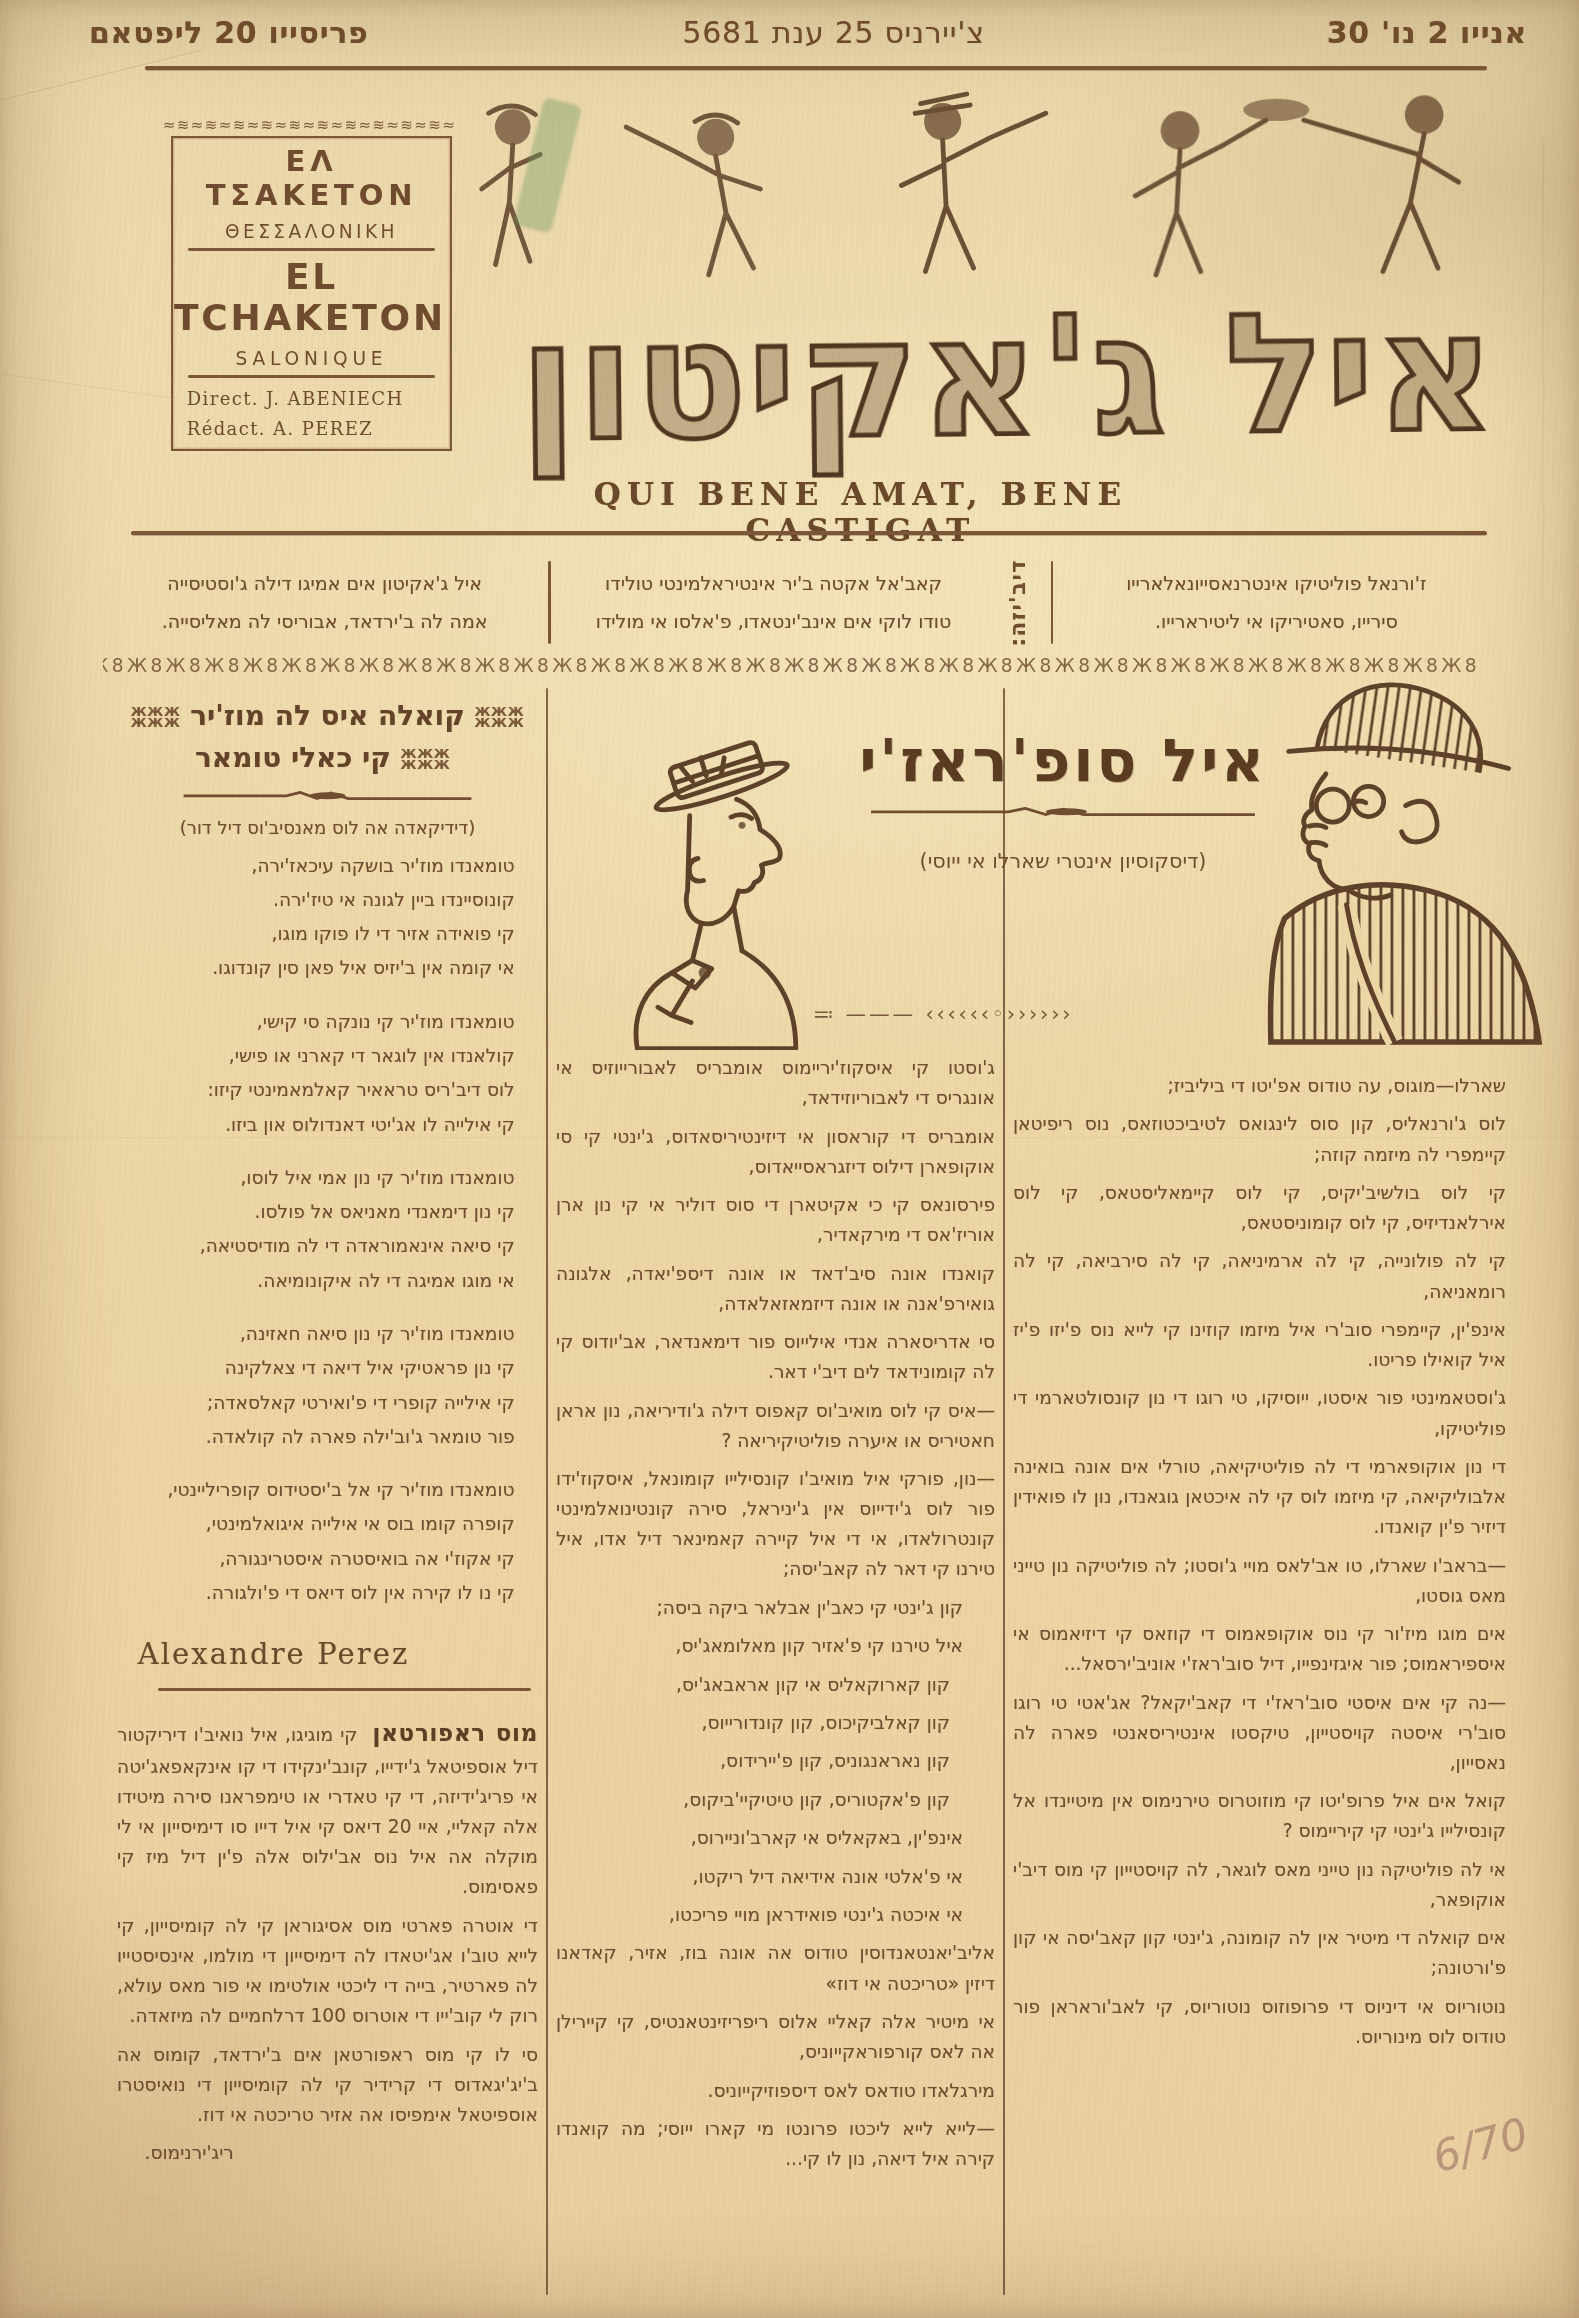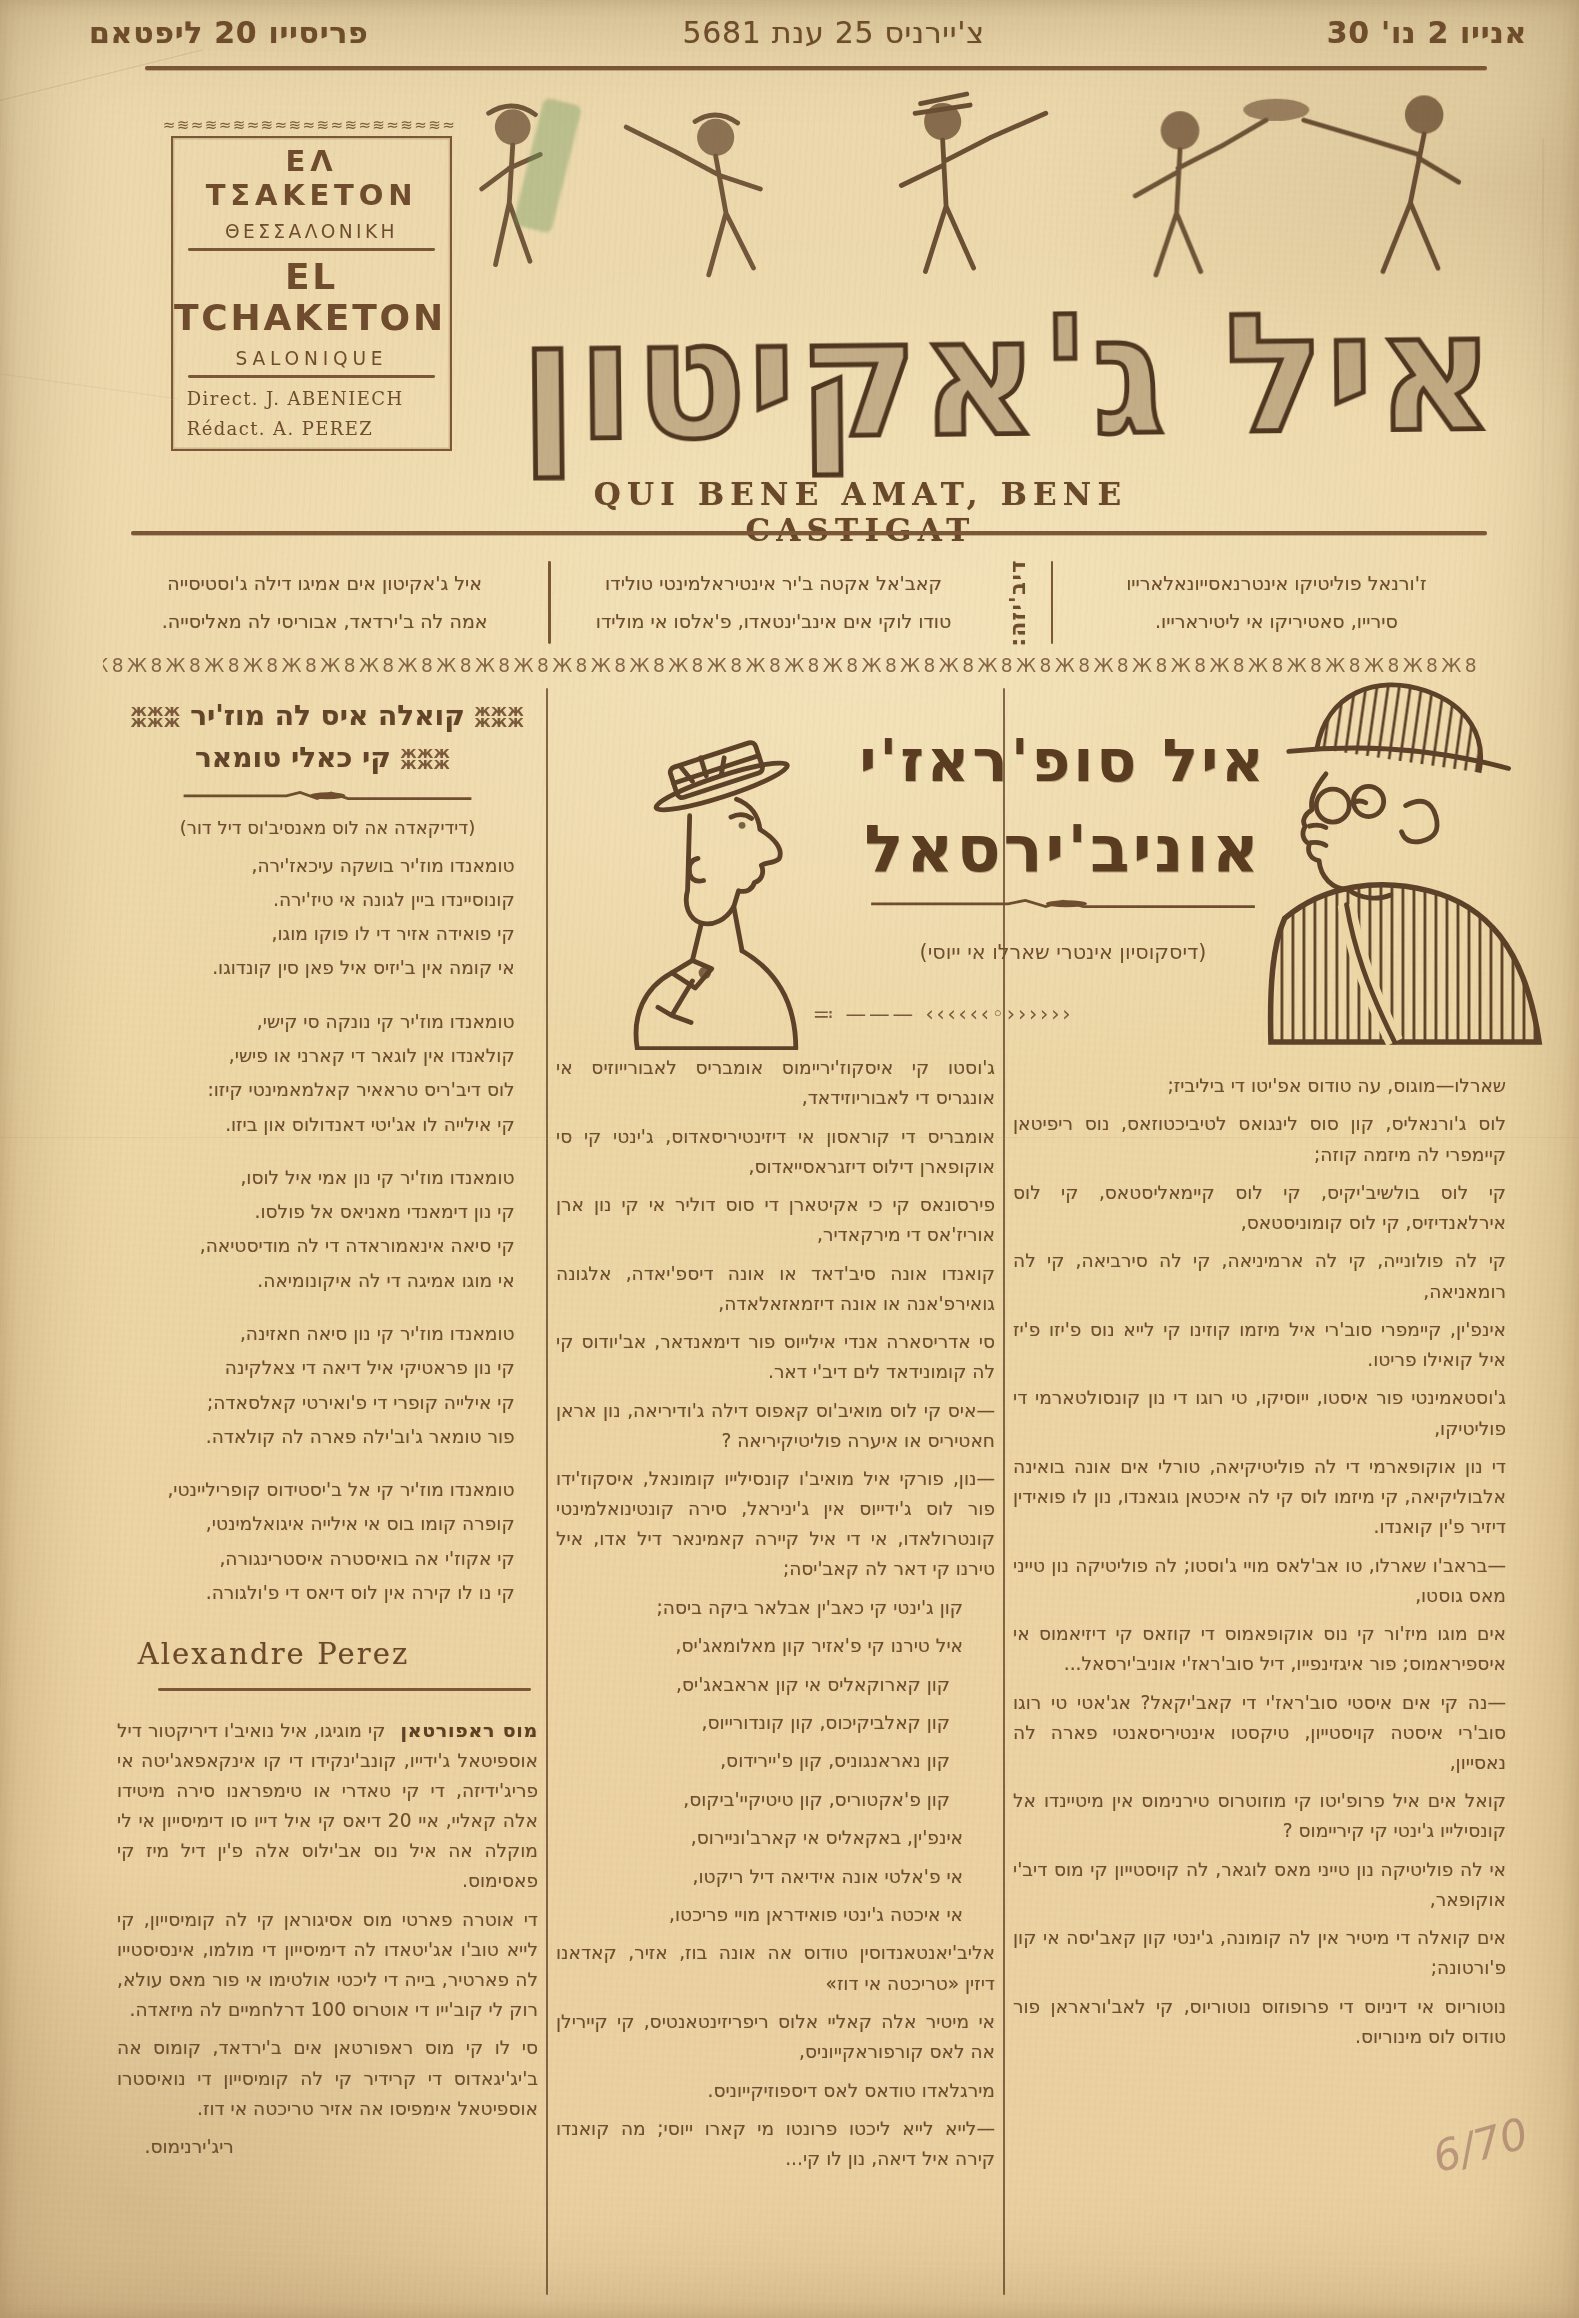--- a/index.html
+++ b/index.html
@@ -52,21 +52,21 @@
   .col p{margin:0 0 8.3px 0;}
   .lc-head{font-size:28px;font-weight:bold;text-align:center;line-height:1.5;color:#634428;}
   .orn-cl{display:inline-block;font-size:13px;line-height:.85;letter-spacing:0.7px;vertical-align:middle;
     color:#7a5a3b;margin:0 9.6px;white-space:pre-line;}
   .squig{display:block;margin:12.4px auto;}
   .dedic{text-align:center;font-size:18px;margin:18px 0 20.7px;}
   .stanza{margin:0 0 23.4px 0;}
   .stanza p{margin:0 0 4.1px 0;text-align:right;padding-right:23.4px;}
   .sig{direction:ltr;text-align:left;font-family:"DejaVu Serif",serif;font-size:29px;letter-spacing:2.1px;
     color:#6a492b;margin:18px 0 5.5px 20.7px;}
-  .lead{font-weight:bold;font-size:19px;letter-spacing:0.7px;margin-left:15px;color:#5d3f24;}
+  .lead{font-weight:bold;font-size:23px;letter-spacing:0.7px;margin-left:15px;color:#5d3f24;}
   .feature{position:absolute;left:836px;top:726px;width:454px;text-align:center;direction:rtl;color:#5a3c21;}
   .feature .l1{font-size:59px;font-weight:bold;letter-spacing:2.8px;text-shadow:0.7px 0.7px 0 rgba(90,60,33,.35);}
   .feature .l2{font-size:65px;font-weight:bold;letter-spacing:2.8px;margin-top:16.5px;text-shadow:0.7px 0.7px 0 rgba(90,60,33,.35);}
   .feature .sub{font-size:20.7px;margin-top:32px;color:#6f4e2f;}
   .arrow-orn{position:absolute;left:709px;top:1002px;width:468px;text-align:center;font-size:20.7px;
     letter-spacing:2.8px;color:#7a5a3b;white-space:nowrap;overflow:hidden;}
   .pencil{position:absolute;left:1432px;top:2120px;font-size:43px;font-style:italic;
     color:rgba(146,103,92,.55);transform:rotate(-16deg);font-family:"DejaVu Sans",sans-serif;}
   svg .ln{stroke:#5d4128;stroke-width:7;fill:none;stroke-linecap:round;stroke-linejoin:round;}
   svg .fl{fill:rgba(95,66,40,.8);stroke:none;}
@@ -204,21 +204,20 @@
     <div class="sig">Alexandre Perez</div>
     <div style="height:3.4px;background:#7b5637;margin:9.6px 6.9px 23.4px 41px;border-radius:1.4px;"></div>
     <p><span class="lead">מוס ראפורטאן</span><span>קי מוגיגו, איל נואיב'ו דיריקטור דיל אוספיטאל ג'ידייו, קונב'ינקידו די קו אינקאפאג'יטה אי פריג'ידיזה, די קי טאדרי או טימפראנו סירה מיטידו אלה קאליי, איי 20 דיאס קי איל דייו סו דימיסייון אי לי מוקלה אה איל נוס אב'ילוס אלה פ'ין דיל מיז קי פאסימוס.</span></p>
     <p>די אוטרה פארטי מוס אסיגוראן קי לה קומיסייון, קי לייא טוב'ו אג'יטאדו לה דימיסייון די מולמו, אינסיסטייו לה פארטיר, בייה די ליכטי אולטימו אי פור מאס עולא, רוק לי קוב'ייו די אוטרוס 100 דרלחמיים לה מיזאדה.</p>
     <p>סי לו קי מוס ראפורטאן אים ב'ירדאד, קומוס אה ב'יג'יגאדוס די קרידיר קי לה קומיסייון די נואיסטרו אוספיטאל אימפיסו אה אזיר טריכטה אי דוז.</p>
     <p style="text-align:left;padding-left:27.5px;">ריג'ירנימוס.</p>
   </div>
 
   <div class="feature">
     <div class="l1">איל סופ'ראז'י</div>
-    <div class="l2">אוניב'ירסאל</div>
     <svg class="squig" width="386" height="9.6" viewBox="0 0 560 14">
       <path d="M0 7 H200 l25 -5 30 9 25 -8 30 8 H560" stroke="#6f4e2f" stroke-width="4" fill="none"></path>
       <ellipse cx="285" cy="7" rx="30" ry="5" fill="#6f4e2f"></ellipse>
     </svg>
     <div class="sub">(דיסקוסיון אינטרי שארלו אי ייוסי)</div>
   </div>
   <div class="arrow-orn">‹‹‹‹‹‹◦››››››  ———  ≔</div>
 
   <svg style="position:absolute;left:589px;top:733px;" width="262" height="317" viewBox="0 0 380 460">
     <g transform="rotate(-18 190 70)">

